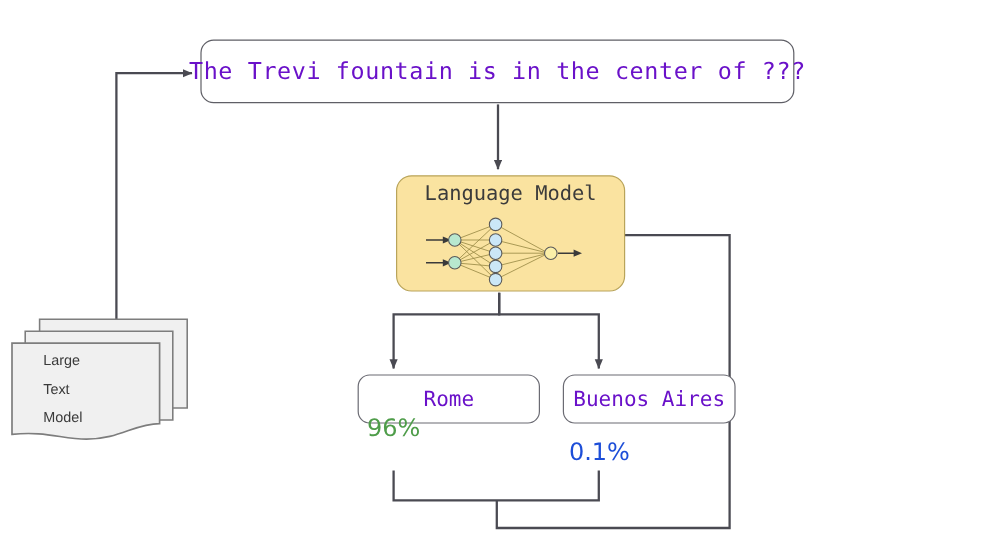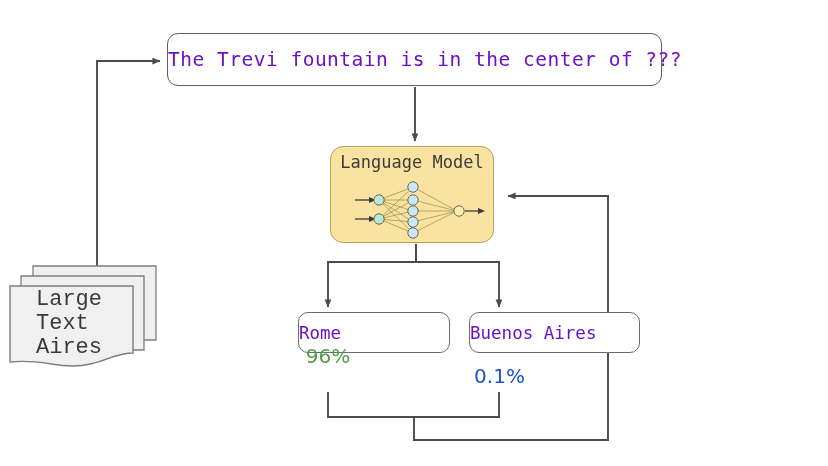--- a/index.html
+++ b/index.html
@@ -18,20 +18,21 @@
     position: absolute;
     left: 0; top: 0;
     width: 828px;
     height: 466px;
   }
   .node-box {
     position: absolute;
     box-sizing: border-box;
     display: flex;
     align-items: center;
+    justify-content: center;
   }
 
   
   #prompt-box {
     left: 167px;
     top: 33px;
     width: 495px;
     height: 53px;
     border: 1.6px solid #5f5f66;
     border-radius: 11px;
@@ -42,21 +43,21 @@
     font-size: 19.5px;
     letter-spacing: 0.5px;
     color: #6a11c9;
     white-space: nowrap;
   }
 
   
   #lm-box {
     left: 330px;
     top: 146px;
-    width: 164px;
+    width: 191px;
     height: 97px;
     border: 1.4px solid #b9a45a;
     border-radius: 13px;
     background: #fae3a0;
     display: block;
   }
   #lm-title {
     position: absolute;
     left: 0;
     top: 5px;
@@ -84,21 +85,21 @@
   }
   #rome-box {
     left: 252px;
     top: 312px;
     width: 152px;
     height: 41px;
   }
   #buenos-box {
     left: 423px;
     top: 312px;
-    width: 171px;
+    width: 144px;
     height: 41px;
   }
   .output-label {
     font-family: "DejaVu Sans Mono", monospace;
     font-size: 17.5px;
     color: #6a11c9;
     white-space: nowrap;
   }
 
   
@@ -128,22 +129,22 @@
     left: 8px;
     top: 262px;
     width: 160px;
     height: 110px;
   }
   #corpus-text {
     position: absolute;
     left: 28px;
     top: 26px;
     width: 120px;
-    font-family: Liberation Mono, monospace;
-    font-size: 22px;
+    font-family: Liberation Sans, sans-serif;
+    font-size: 12px;
     line-height: 24px;
     color: #3a3a3a;
   }
   .corpus-line { display: block; white-space: nowrap; }
 </style>
 </head>
 <body>
 
 <svg id="canvas" viewBox="0 0 828 466" xmlns="http://www.w3.org/2000/svg">
   <defs>
@@ -223,15 +224,15 @@
 
 <div id="corpus-group">
   <svg width="160" height="110" viewBox="0 0 160 110" xmlns="http://www.w3.org/2000/svg">
     <path d="M25,4 L148,4 L148,78 L25,78 z" fill="#f0f0f0" stroke="#7d7d7d" stroke-width="1.3"></path>
     <path d="M13,14 L136,14 L136,88 L13,88 z" fill="#f0f0f0" stroke="#7d7d7d" stroke-width="1.3"></path>
     <path d="M2,24 L125,24 L125,91 C104,91 92,104 64,104 C44,104 30,97 2,100 z" fill="#f0f0f0" stroke="#7d7d7d" stroke-width="1.4"></path>
   </svg>
   <div id="corpus-text">
     <span class="corpus-line">Large</span>
     <span class="corpus-line">Text</span>
-    <span class="corpus-line">Aires</span>
+    <span class="corpus-line">Model</span>
   </div>
 </div>
 
 </body></html>

